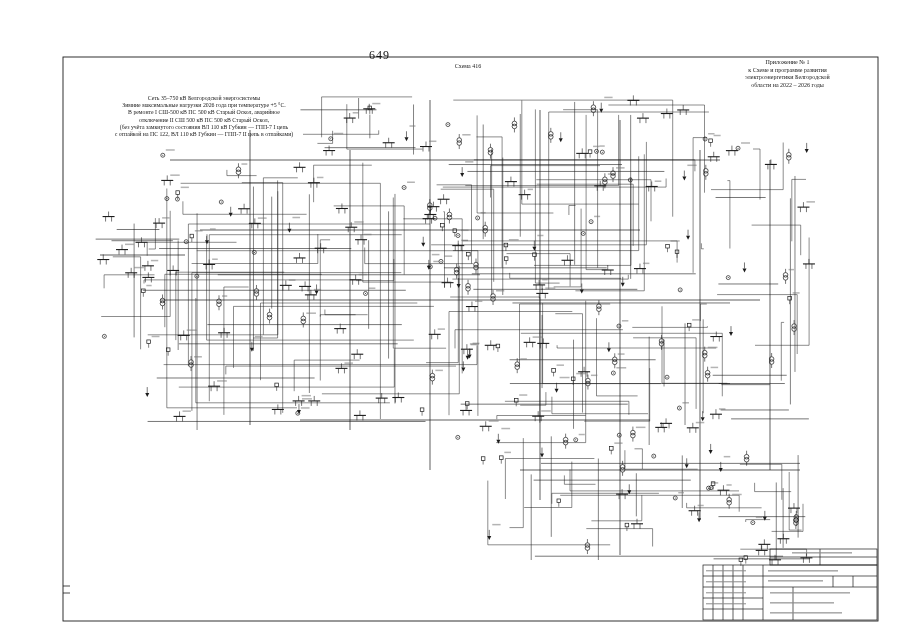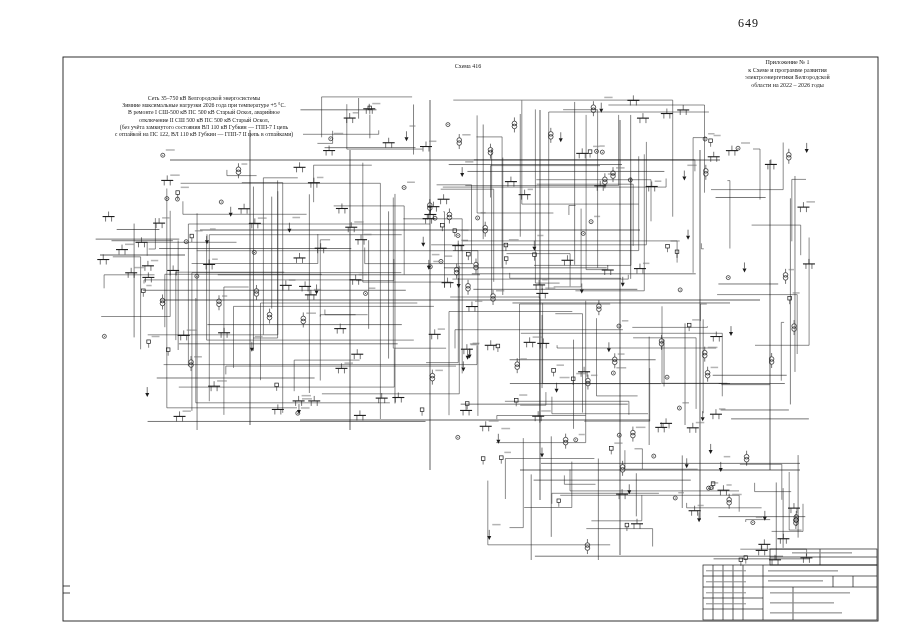--- a/index.html
+++ b/index.html
@@ -3,21 +3,21 @@
 <meta charset="utf-8">
 <style>
   html,body{margin:0;padding:0;background:#ffffff;}
   .sheet{
     position:relative;width:905px;height:640px;background:#ffffff;overflow:hidden;
     font-family:"Liberation Serif", serif;color:#1b1b1b;
   }
   svg.layer{position:absolute;left:0;top:0;}
   .txt{position:absolute;z-index:5;}
   .page-number{
-    left:0;top:16px;width:759px;text-align:right;
+    left:0;top:48px;width:759px;text-align:center;
     font-size:12px;letter-spacing:1px;color:#111;
   }
   .scheme-label{
     left:418px;top:63px;width:100px;text-align:center;
     font-size:6px;color:#222;
   }
   .appendix{
     left:705px;top:59px;width:165px;text-align:center;
     font-size:6px;line-height:7.5px;color:#222;
   }

